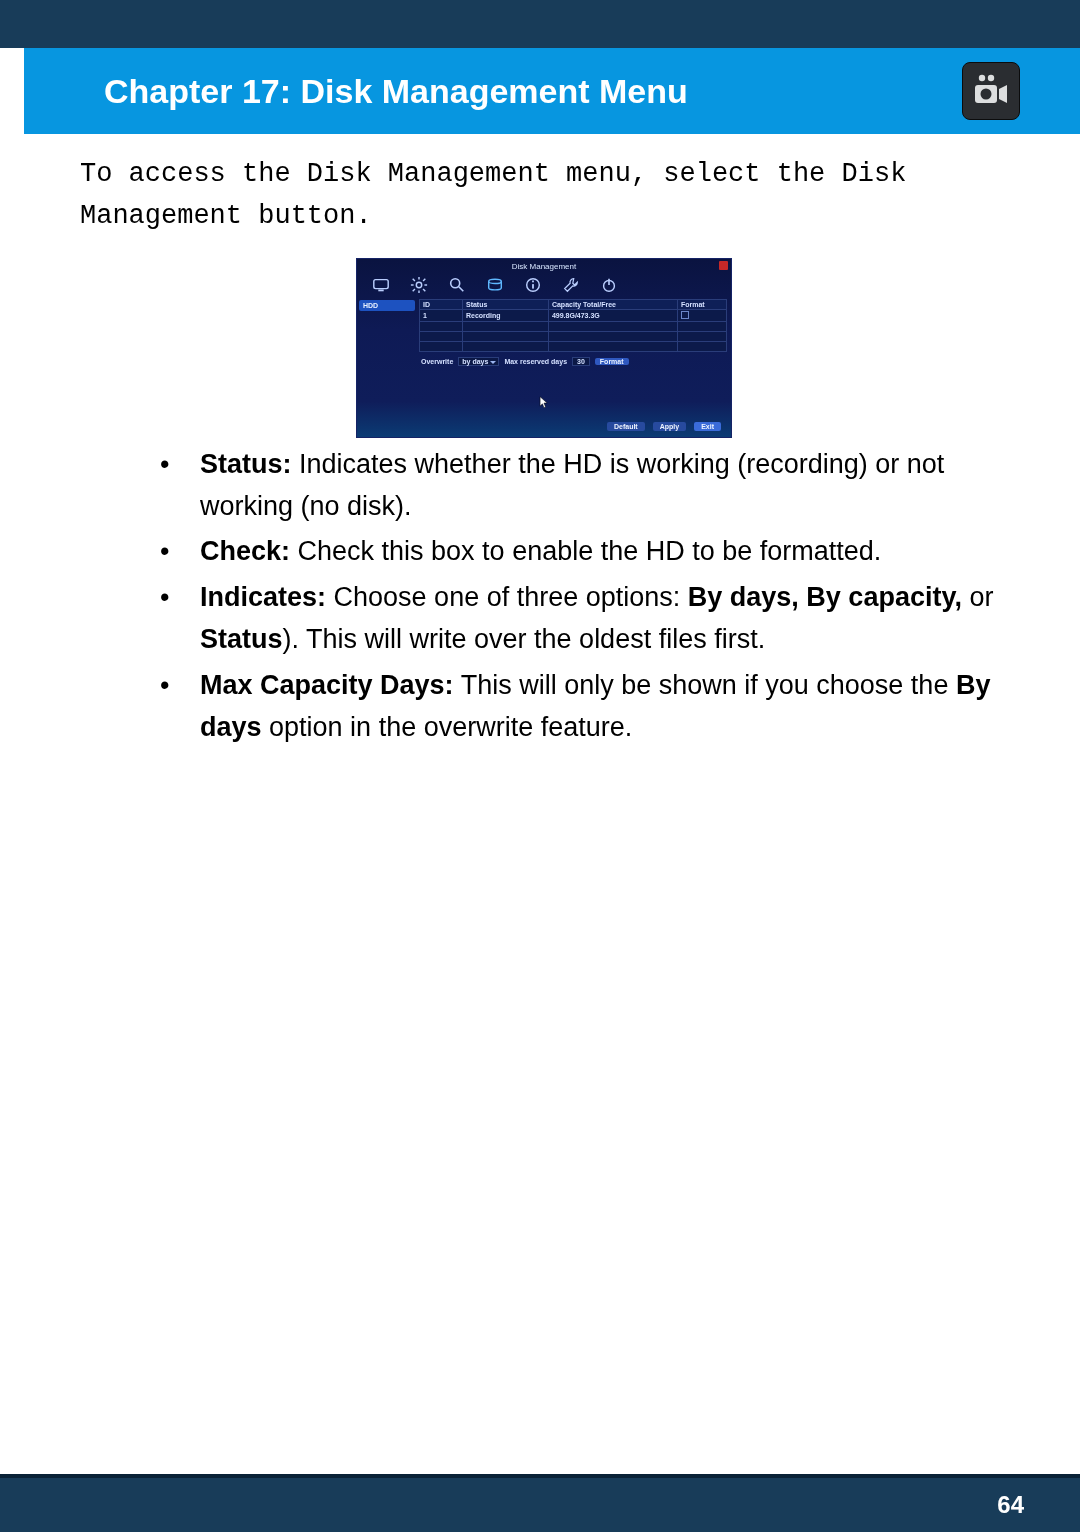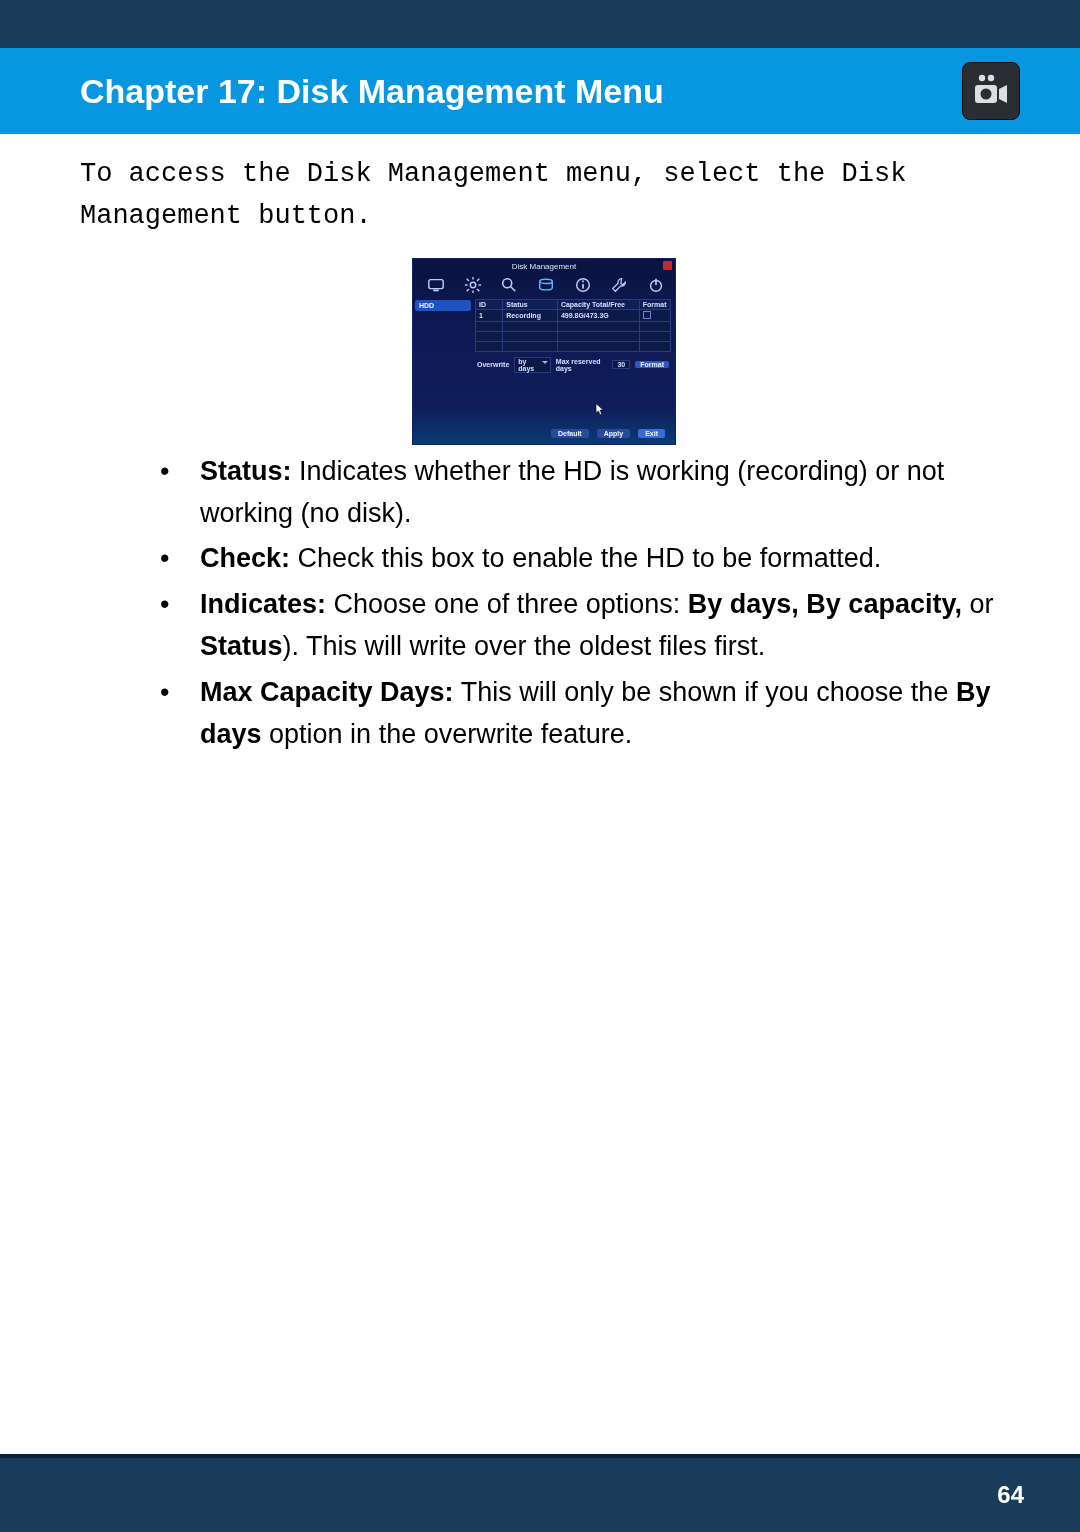--- a/index.html
+++ b/index.html
@@ -5,35 +5,36 @@
   * { box-sizing: border-box; margin: 0; padding: 0; }
   html, body { width: 1080px; height: 1532px; font-family: Arial, Helvetica, sans-serif; }
   body { display: flex; flex-direction: column; }
 
   .topbar { height: 48px; background: #183c59; }
 
   .chapter-band {
     background: #0796e0;
     display: flex; align-items: center; justify-content: space-between;
     padding: 14px 60px 14px 80px;
+    margin-left: 24px;
   }
   .chapter-title { color: #fff; font-size: 34px; font-weight: 700; }
   .camera-badge {
     width: 58px; height: 58px; background: #2a2d31; border: 1px solid #0b0c0d;
     border-radius: 8px; display: flex; align-items: center; justify-content: center;
     position: relative;
   }
   .camera-badge svg { width: 40px; height: 36px; }
 
   .content { flex: 1; padding: 20px 72px 0 80px; color: #000; }
   .intro { font-size: 27px; line-height: 1.55; margin-bottom: 6px; font-family: Liberation Mono, monospace; }
 
   
   .screenshot {
-    width: 264px; margin: 20px auto 6px auto;
+    width: 376px; margin: 20px auto 6px auto;
     background: linear-gradient(#0a1340, #0e1a55 40%, #0f1d5a 80%, #0b3b74);
     border: 1px solid #152366; color: #bfd6ff;
     font-family: Arial, sans-serif;
   }
   .shot-title { text-align: center; font-size: 8px; padding: 3px 0 2px; color: #d8e6ff; position: relative; }
   .shot-close { position: absolute; right: 3px; top: 2px; width: 9px; height: 9px; background: #c62828; border-radius: 1px; }
   .shot-toolbar { display: flex; gap: 18px; padding: 2px 10px 4px 14px; align-items: center; }
   .tb-ico { width: 20px; height: 20px; display: flex; align-items: center; justify-content: center; }
   .tb-ico svg { width: 18px; height: 18px; }
   .shot-body { display: flex; }
@@ -54,21 +55,21 @@
   .shot-footer { display: flex; justify-content: flex-end; gap: 8px; padding: 4px 6px 6px; }
   .foot-btn { background: #3a6bd9; color: #eef4ff; font-size: 7px; font-weight: 700; padding: 1px 7px; border-radius: 2px; }
   .foot-btn.muted { background: #274a9e; }
 
   ul.bullets { list-style: none; padding-left: 80px; }
   ul.bullets > li { position: relative; font-size: 27px; line-height: 1.55; margin-bottom: 4px; padding-left: 40px; }
   ul.bullets > li::before { content: "•"; position: absolute; left: 0; top: 0; font-size: 27px; }
   .b { font-weight: 700; }
 
   .footer {
-    height: 78px; background: #183c59; color: #fff;
+    height: 58px; background: #183c59; color: #fff;
     display: flex; align-items: center; justify-content: flex-end;
     padding-right: 56px; font-size: 24px; font-weight: 700;
     border-top: 4px solid #0a2236;
   }
 </style>
 </head>
 <body>
 
 <div class="topbar"></div>
 

